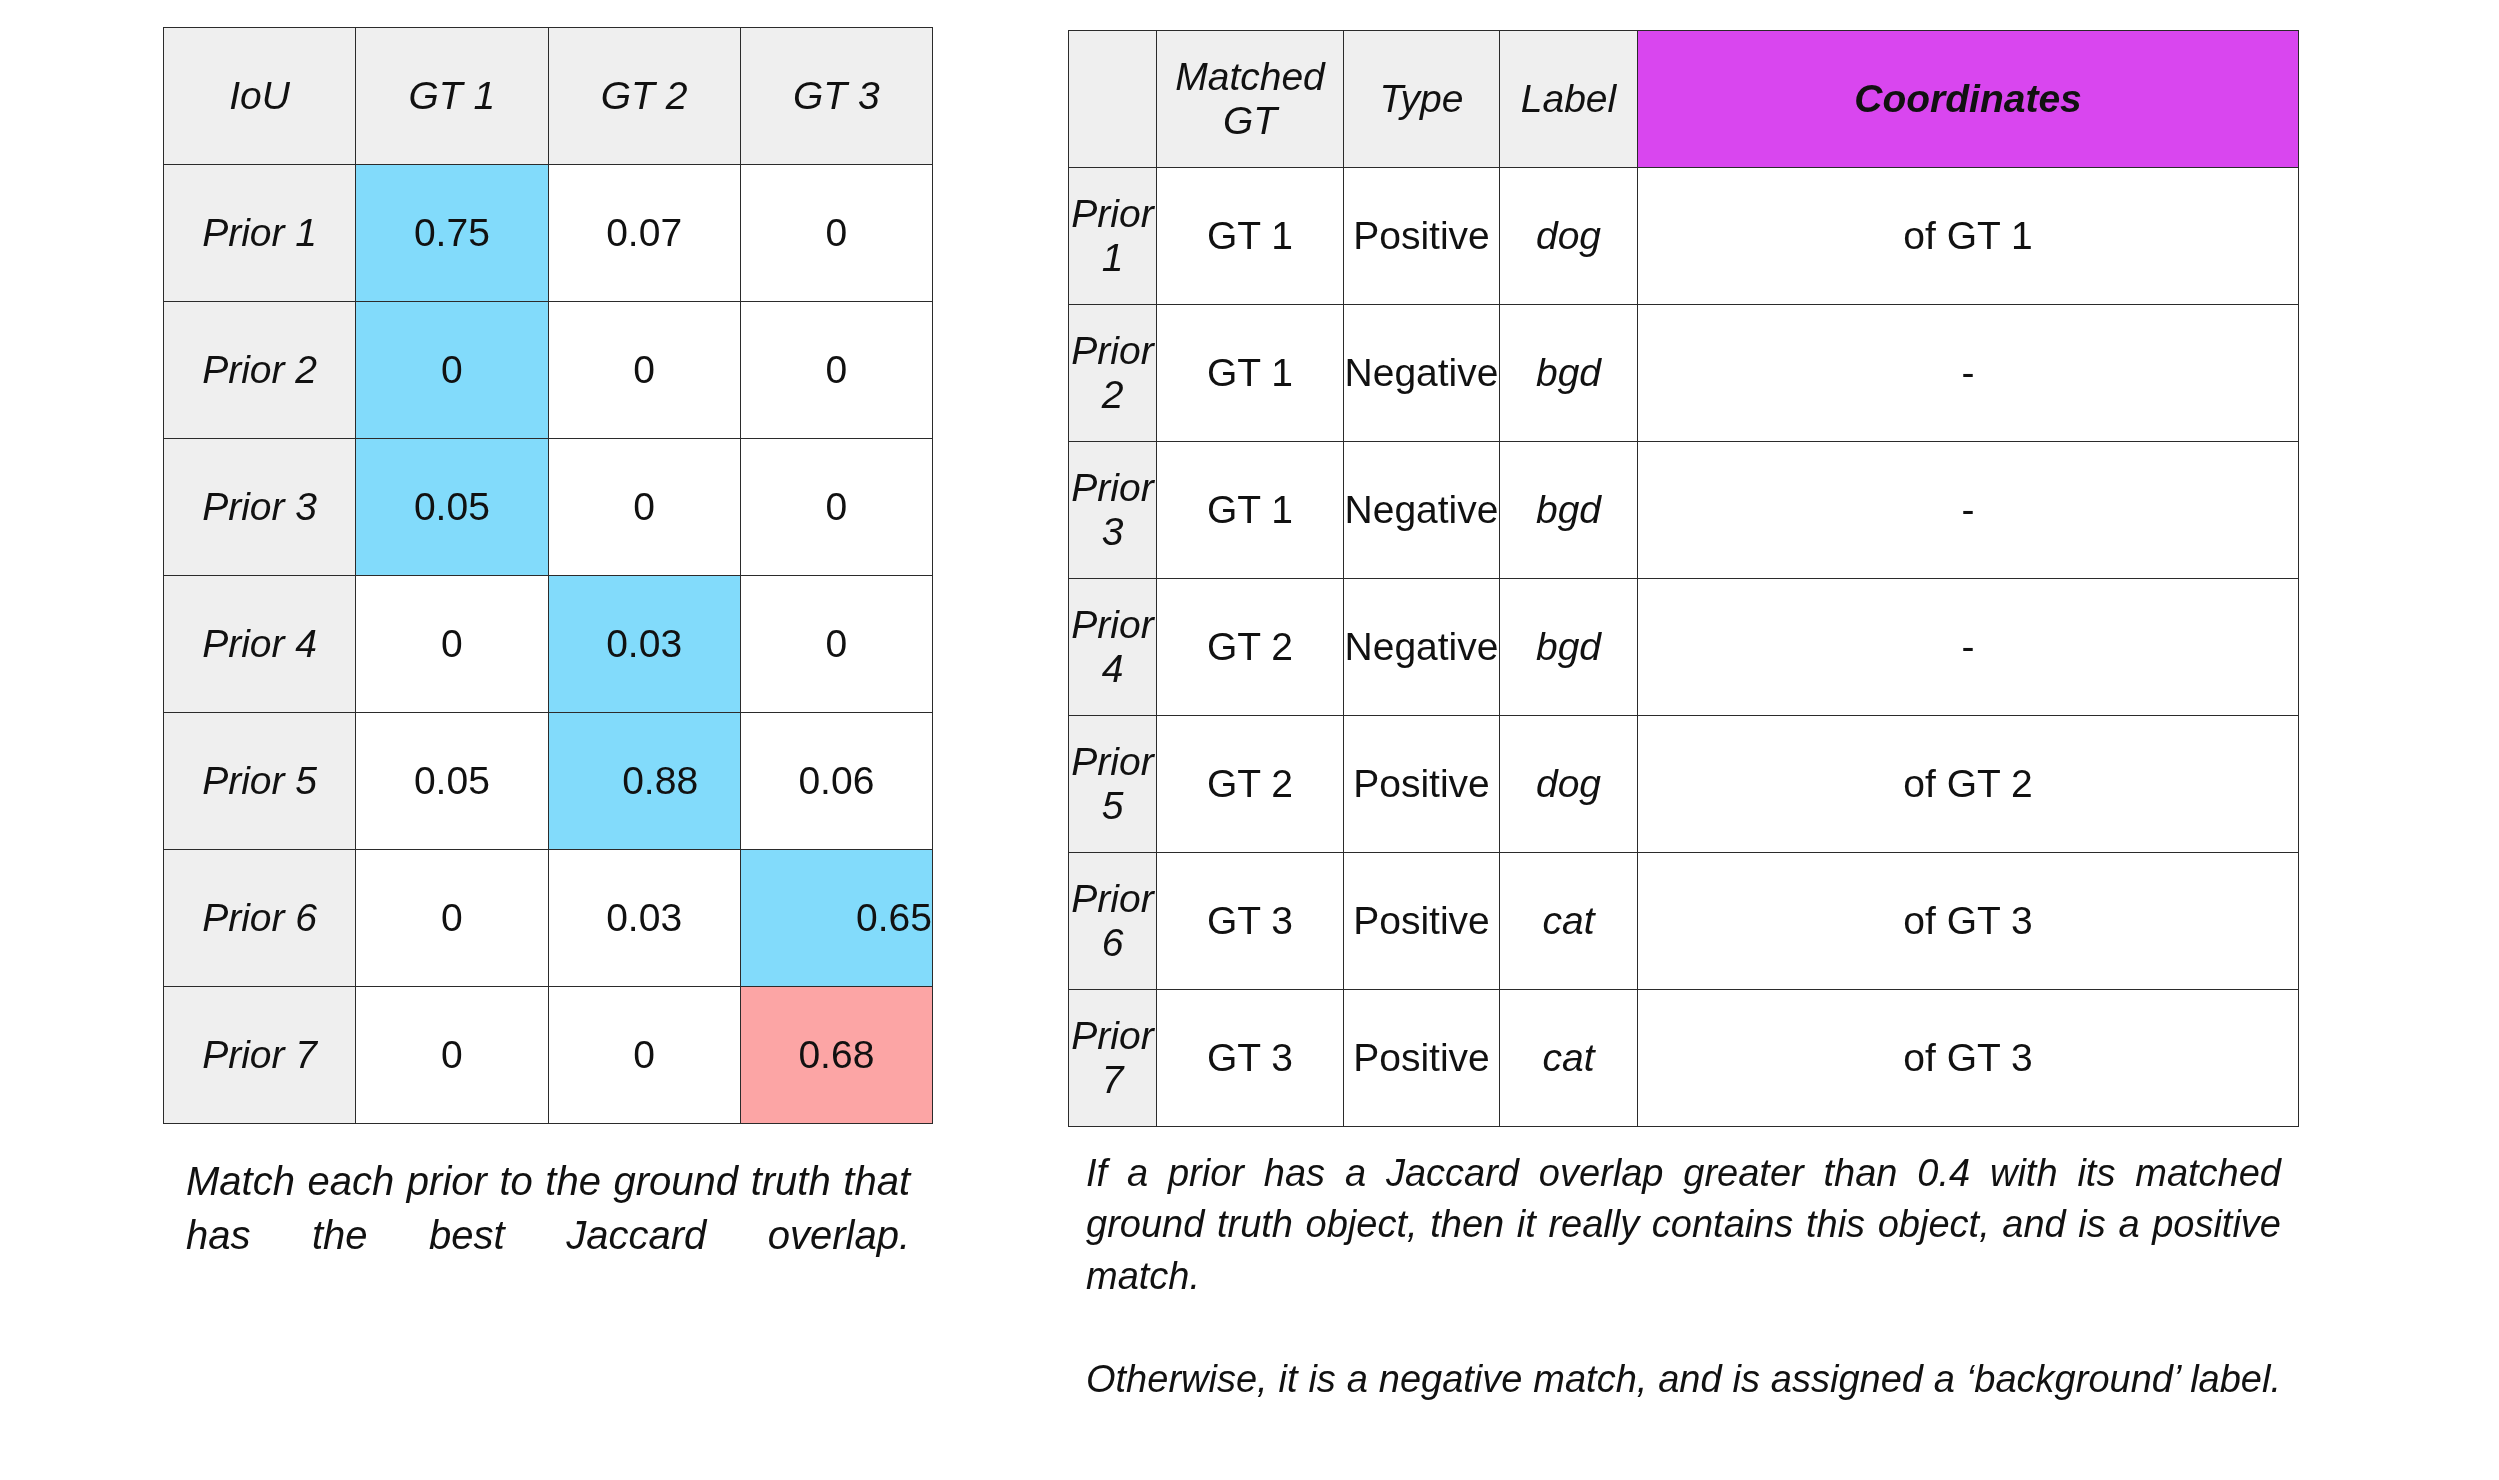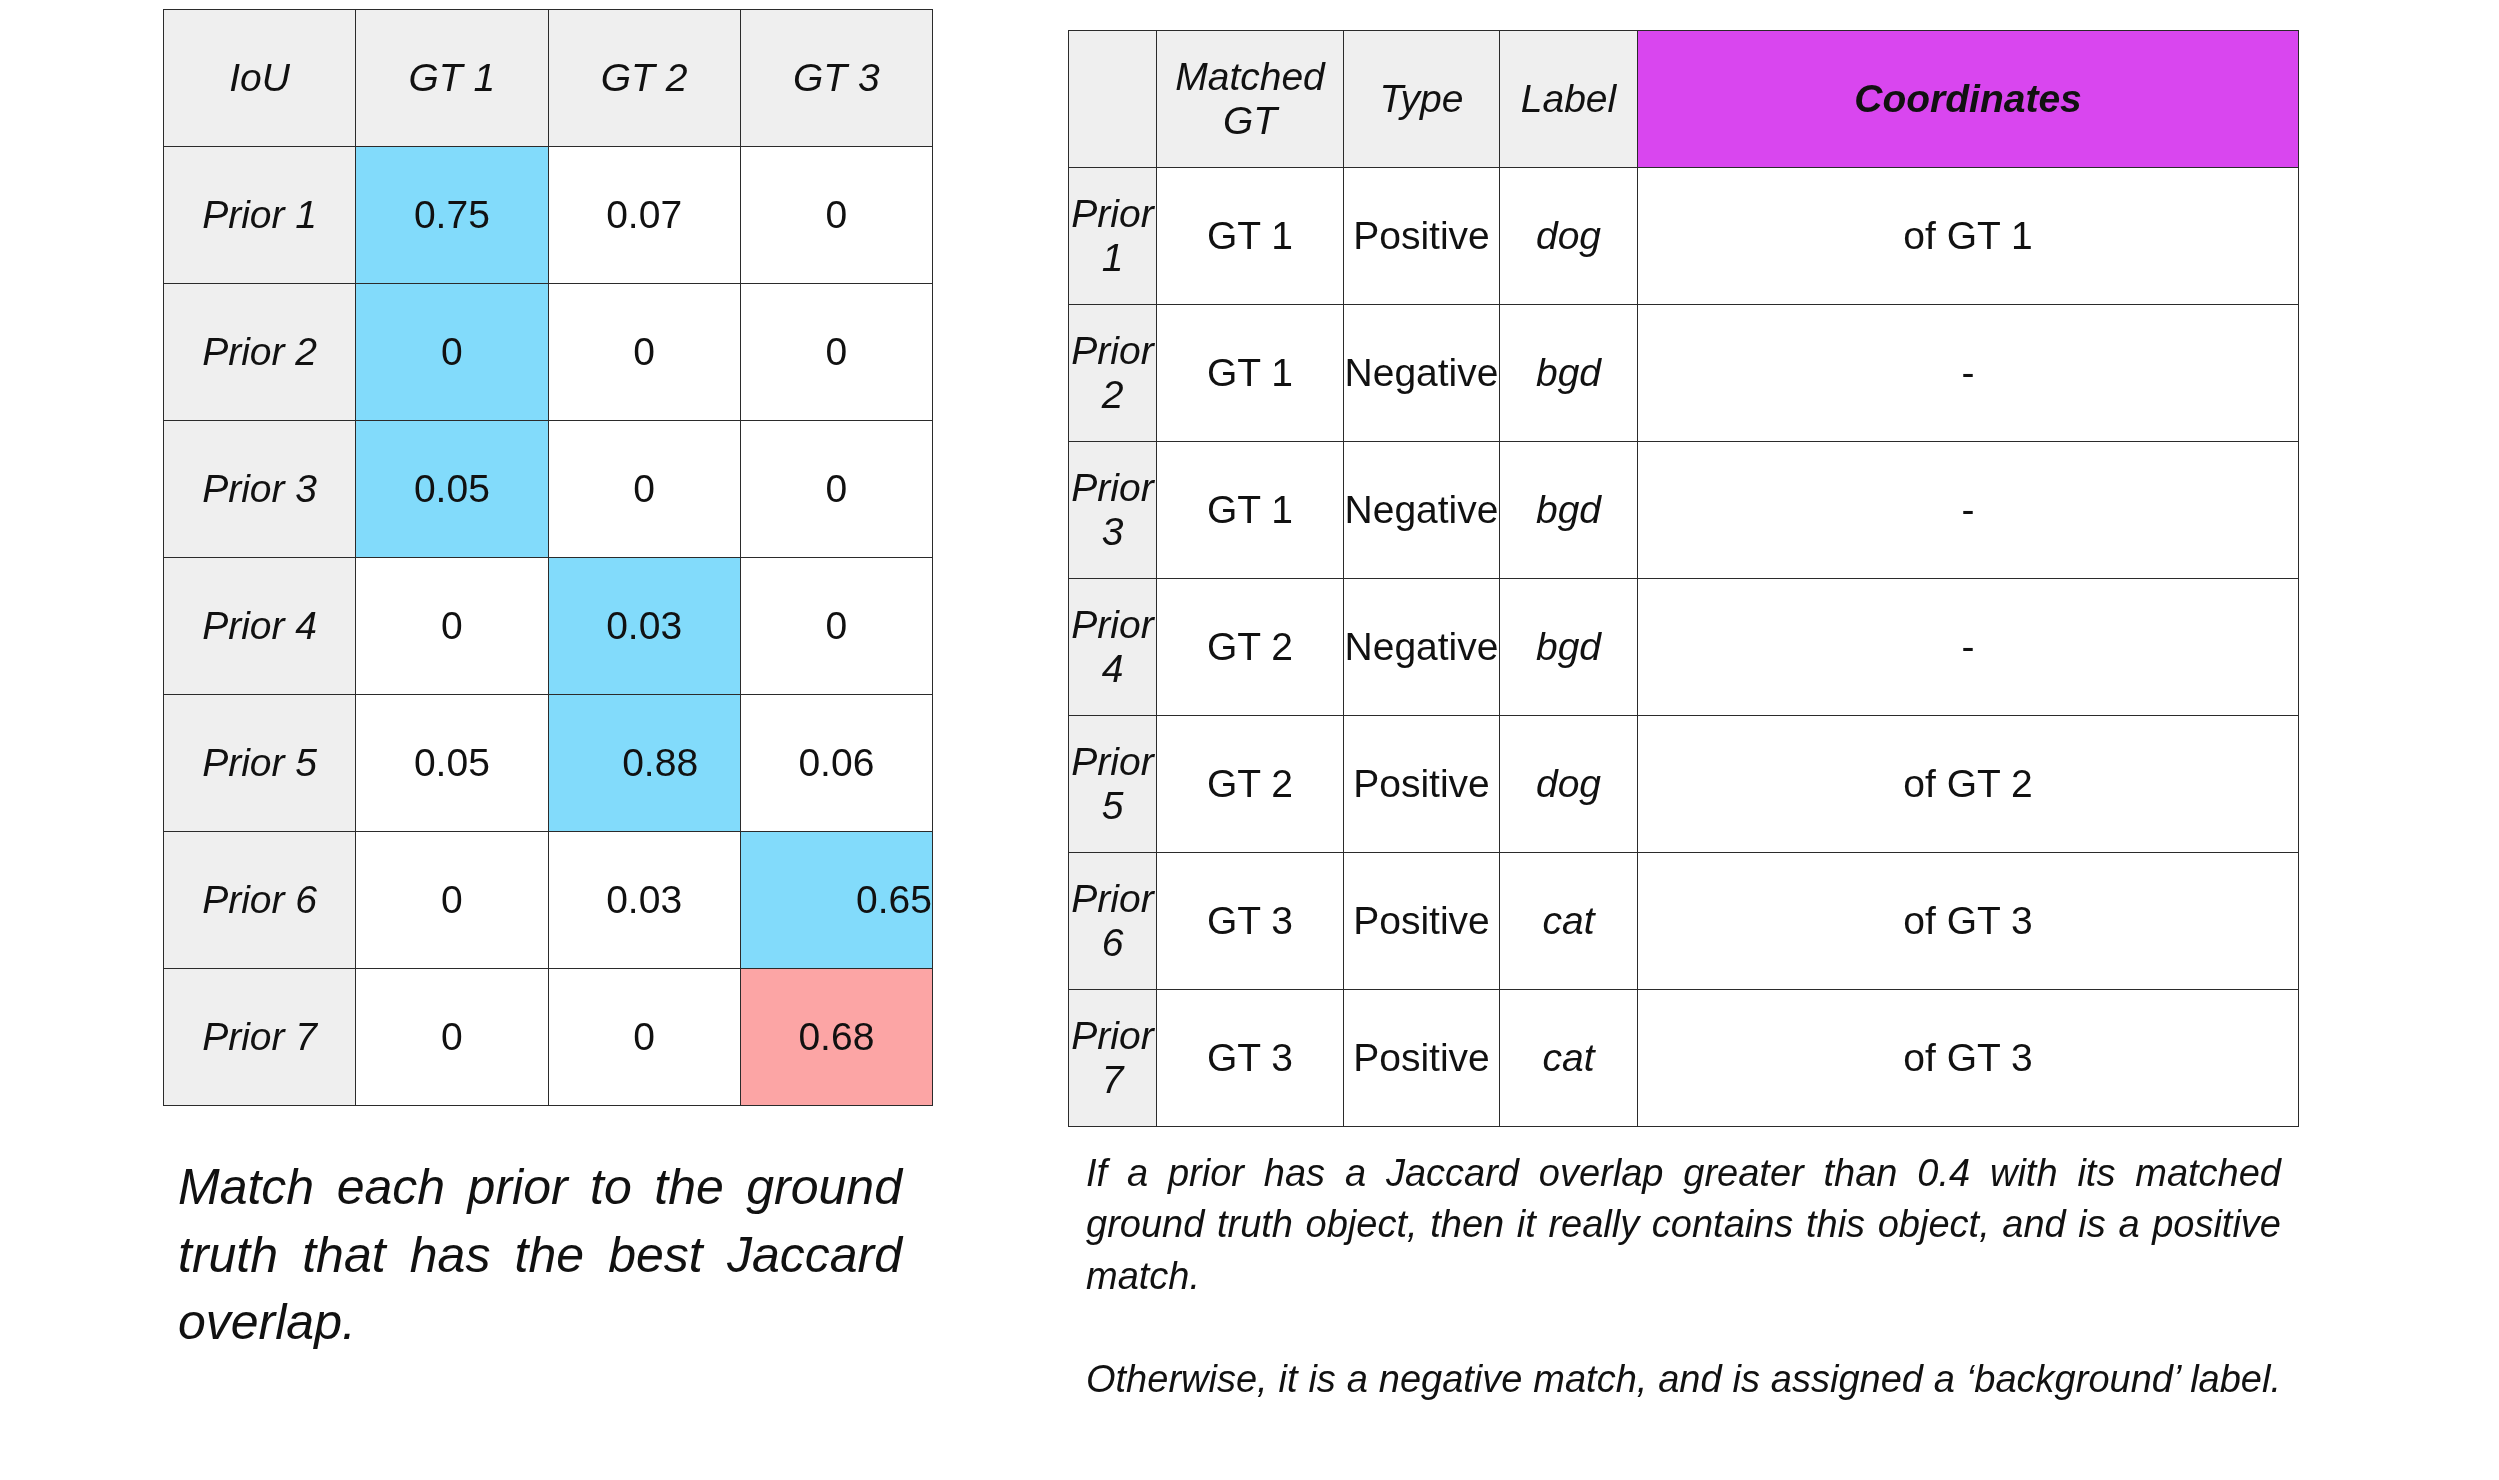--- a/index.html
+++ b/index.html
@@ -54,21 +54,21 @@
     background: #82dbfb;
   }
   .val-cell.ital {
     font-style: italic;
     margin-top: 28px;
   }
 
   
   #iou-table {
     left: 163px;
-    top: 9px;
+    top: 27px;
     width: 770px;
   }
   #iou-table td { height: 136px; }
   #iou-table col.c0 { width: 192px; }
   #iou-table col.cx { width: 192px; }
 
   
   #match-table {
     left: 1068px;
     top: 30px;
@@ -86,24 +86,24 @@
 
   
   .caption {
     position: absolute;
     font-style: italic;
     color: #111111;
     font-family: "Liberation Sans", sans-serif;
     line-height: 1.35;
   }
   #caption-left {
-    left: 178px;
+    left: 186px;
     top: 1154px;
     width: 724px;
-    font-size: 50px;
+    font-size: 40px;
     text-align: justify;
   }
   #caption-right-1 {
     left: 1086px;
     top: 1148px;
     width: 1195px;
     font-size: 38px;
     text-align: justify;
   }
   #caption-right-2 {

